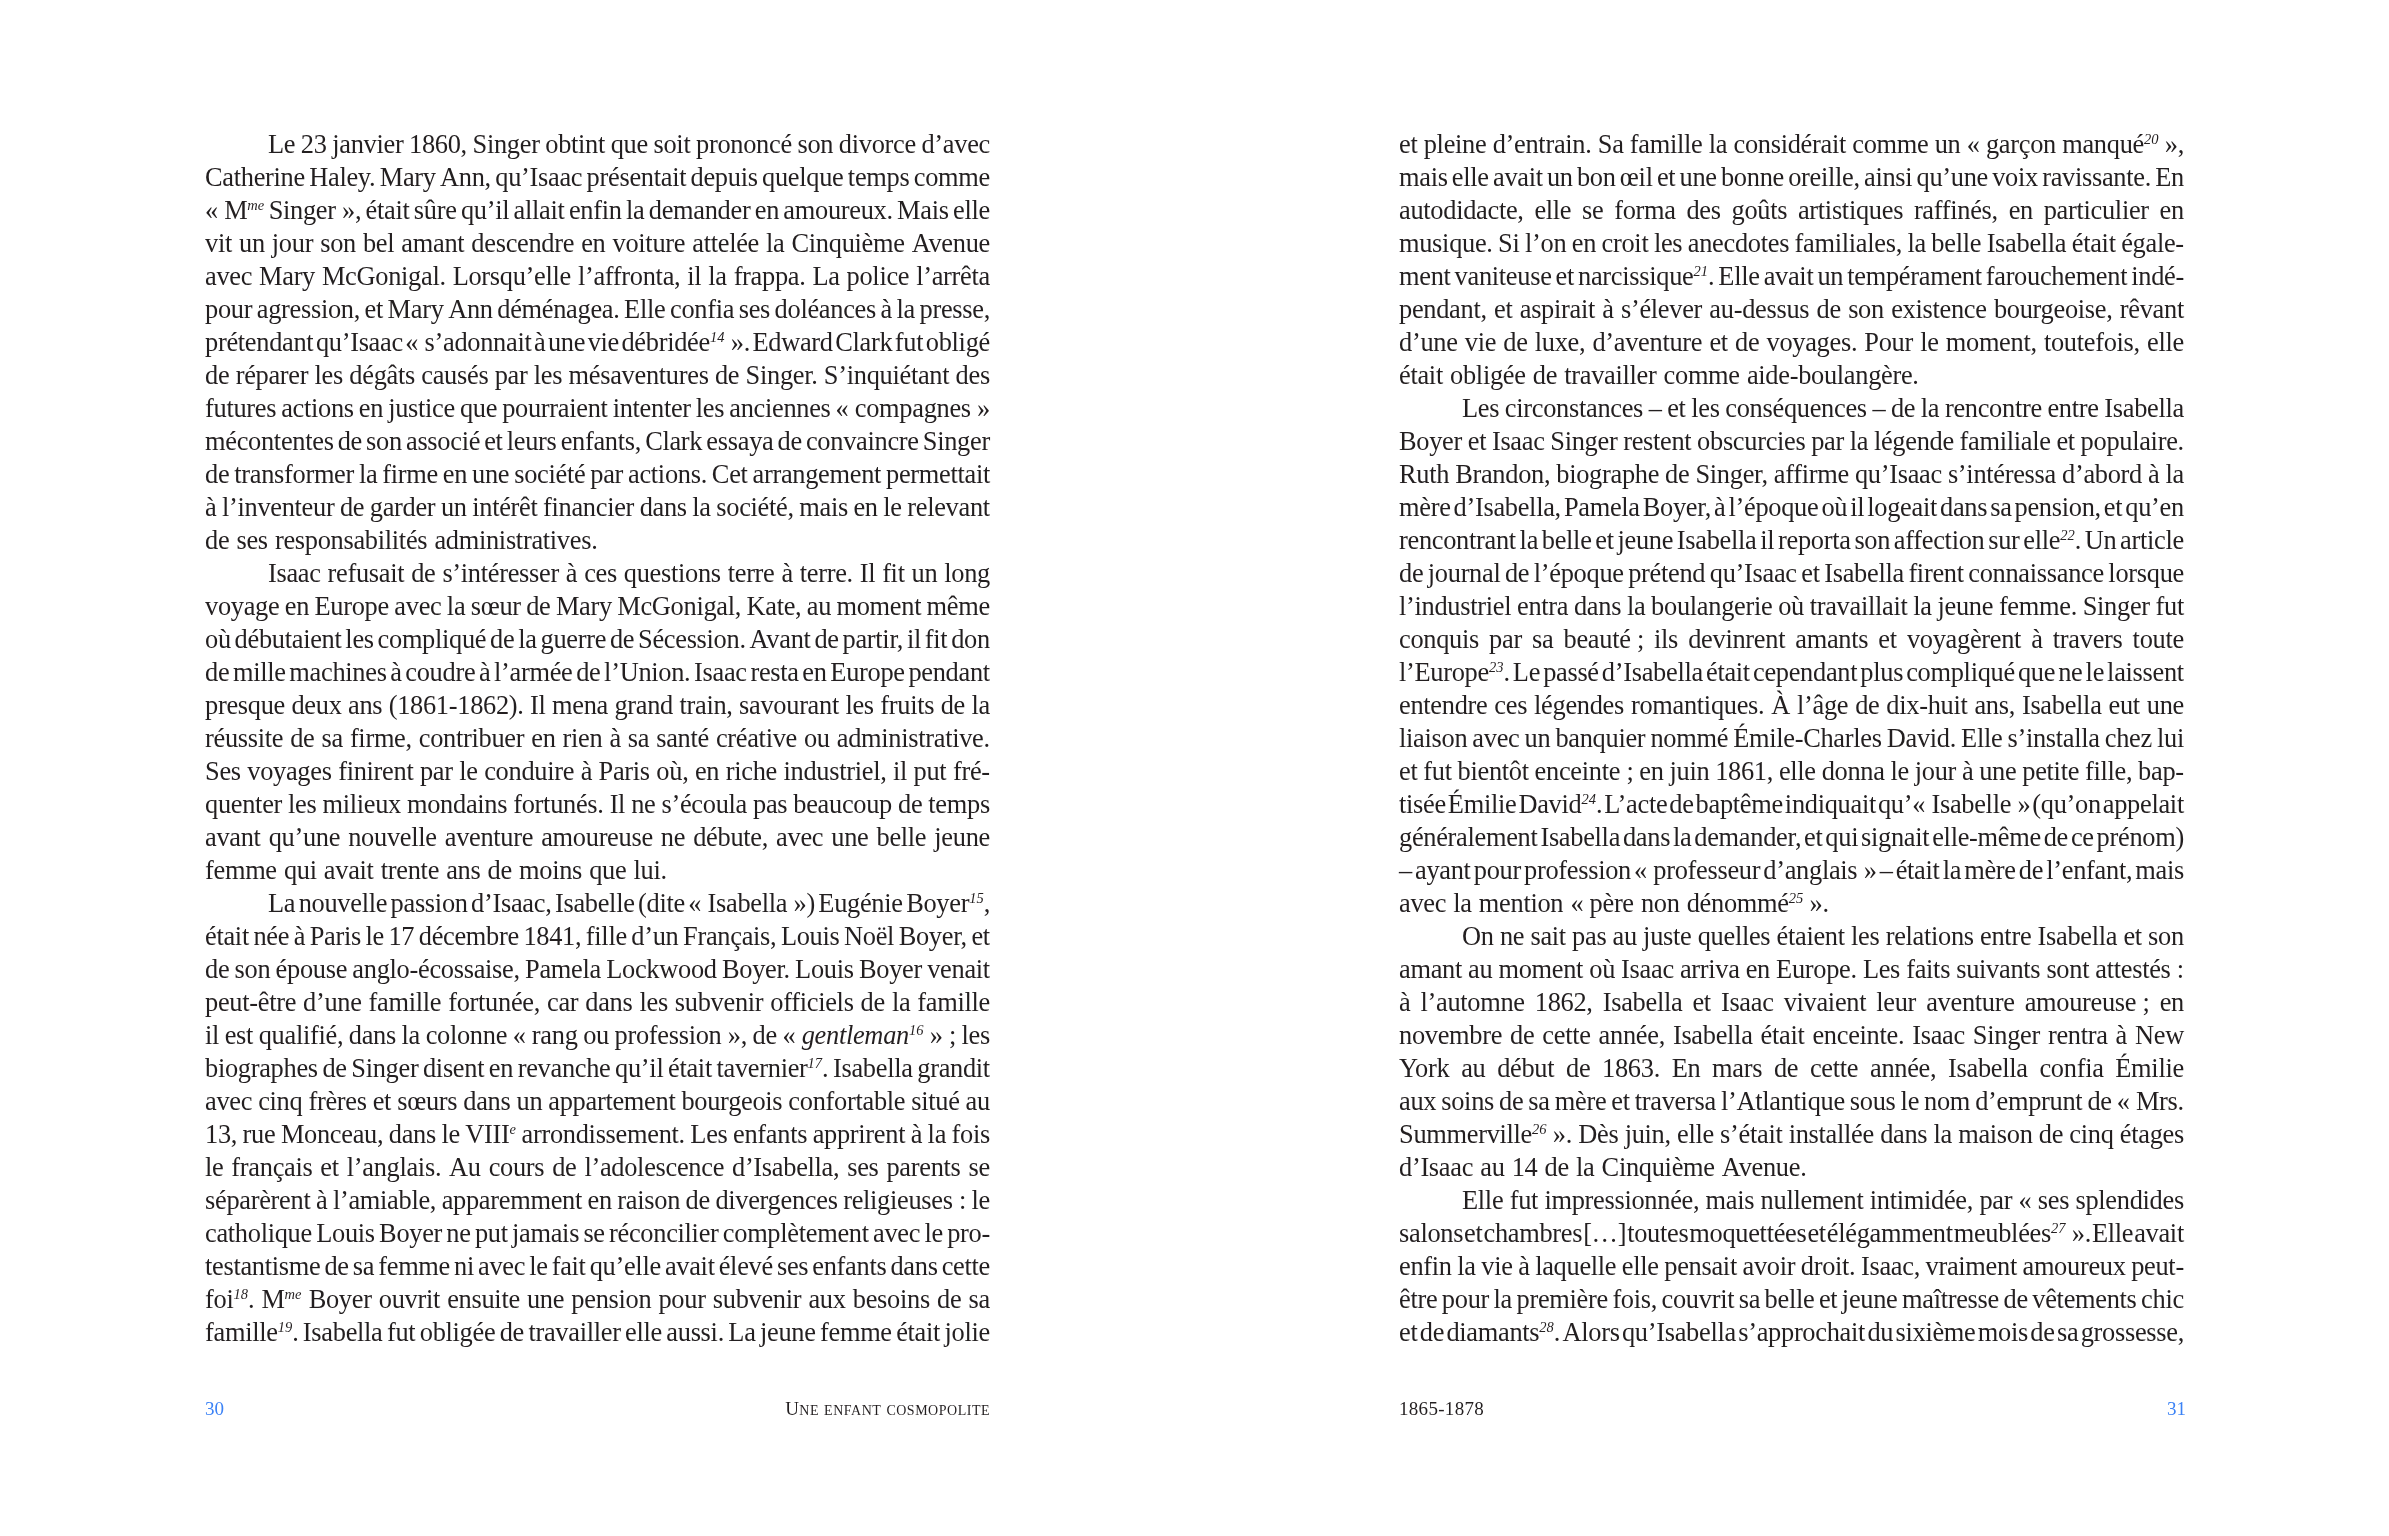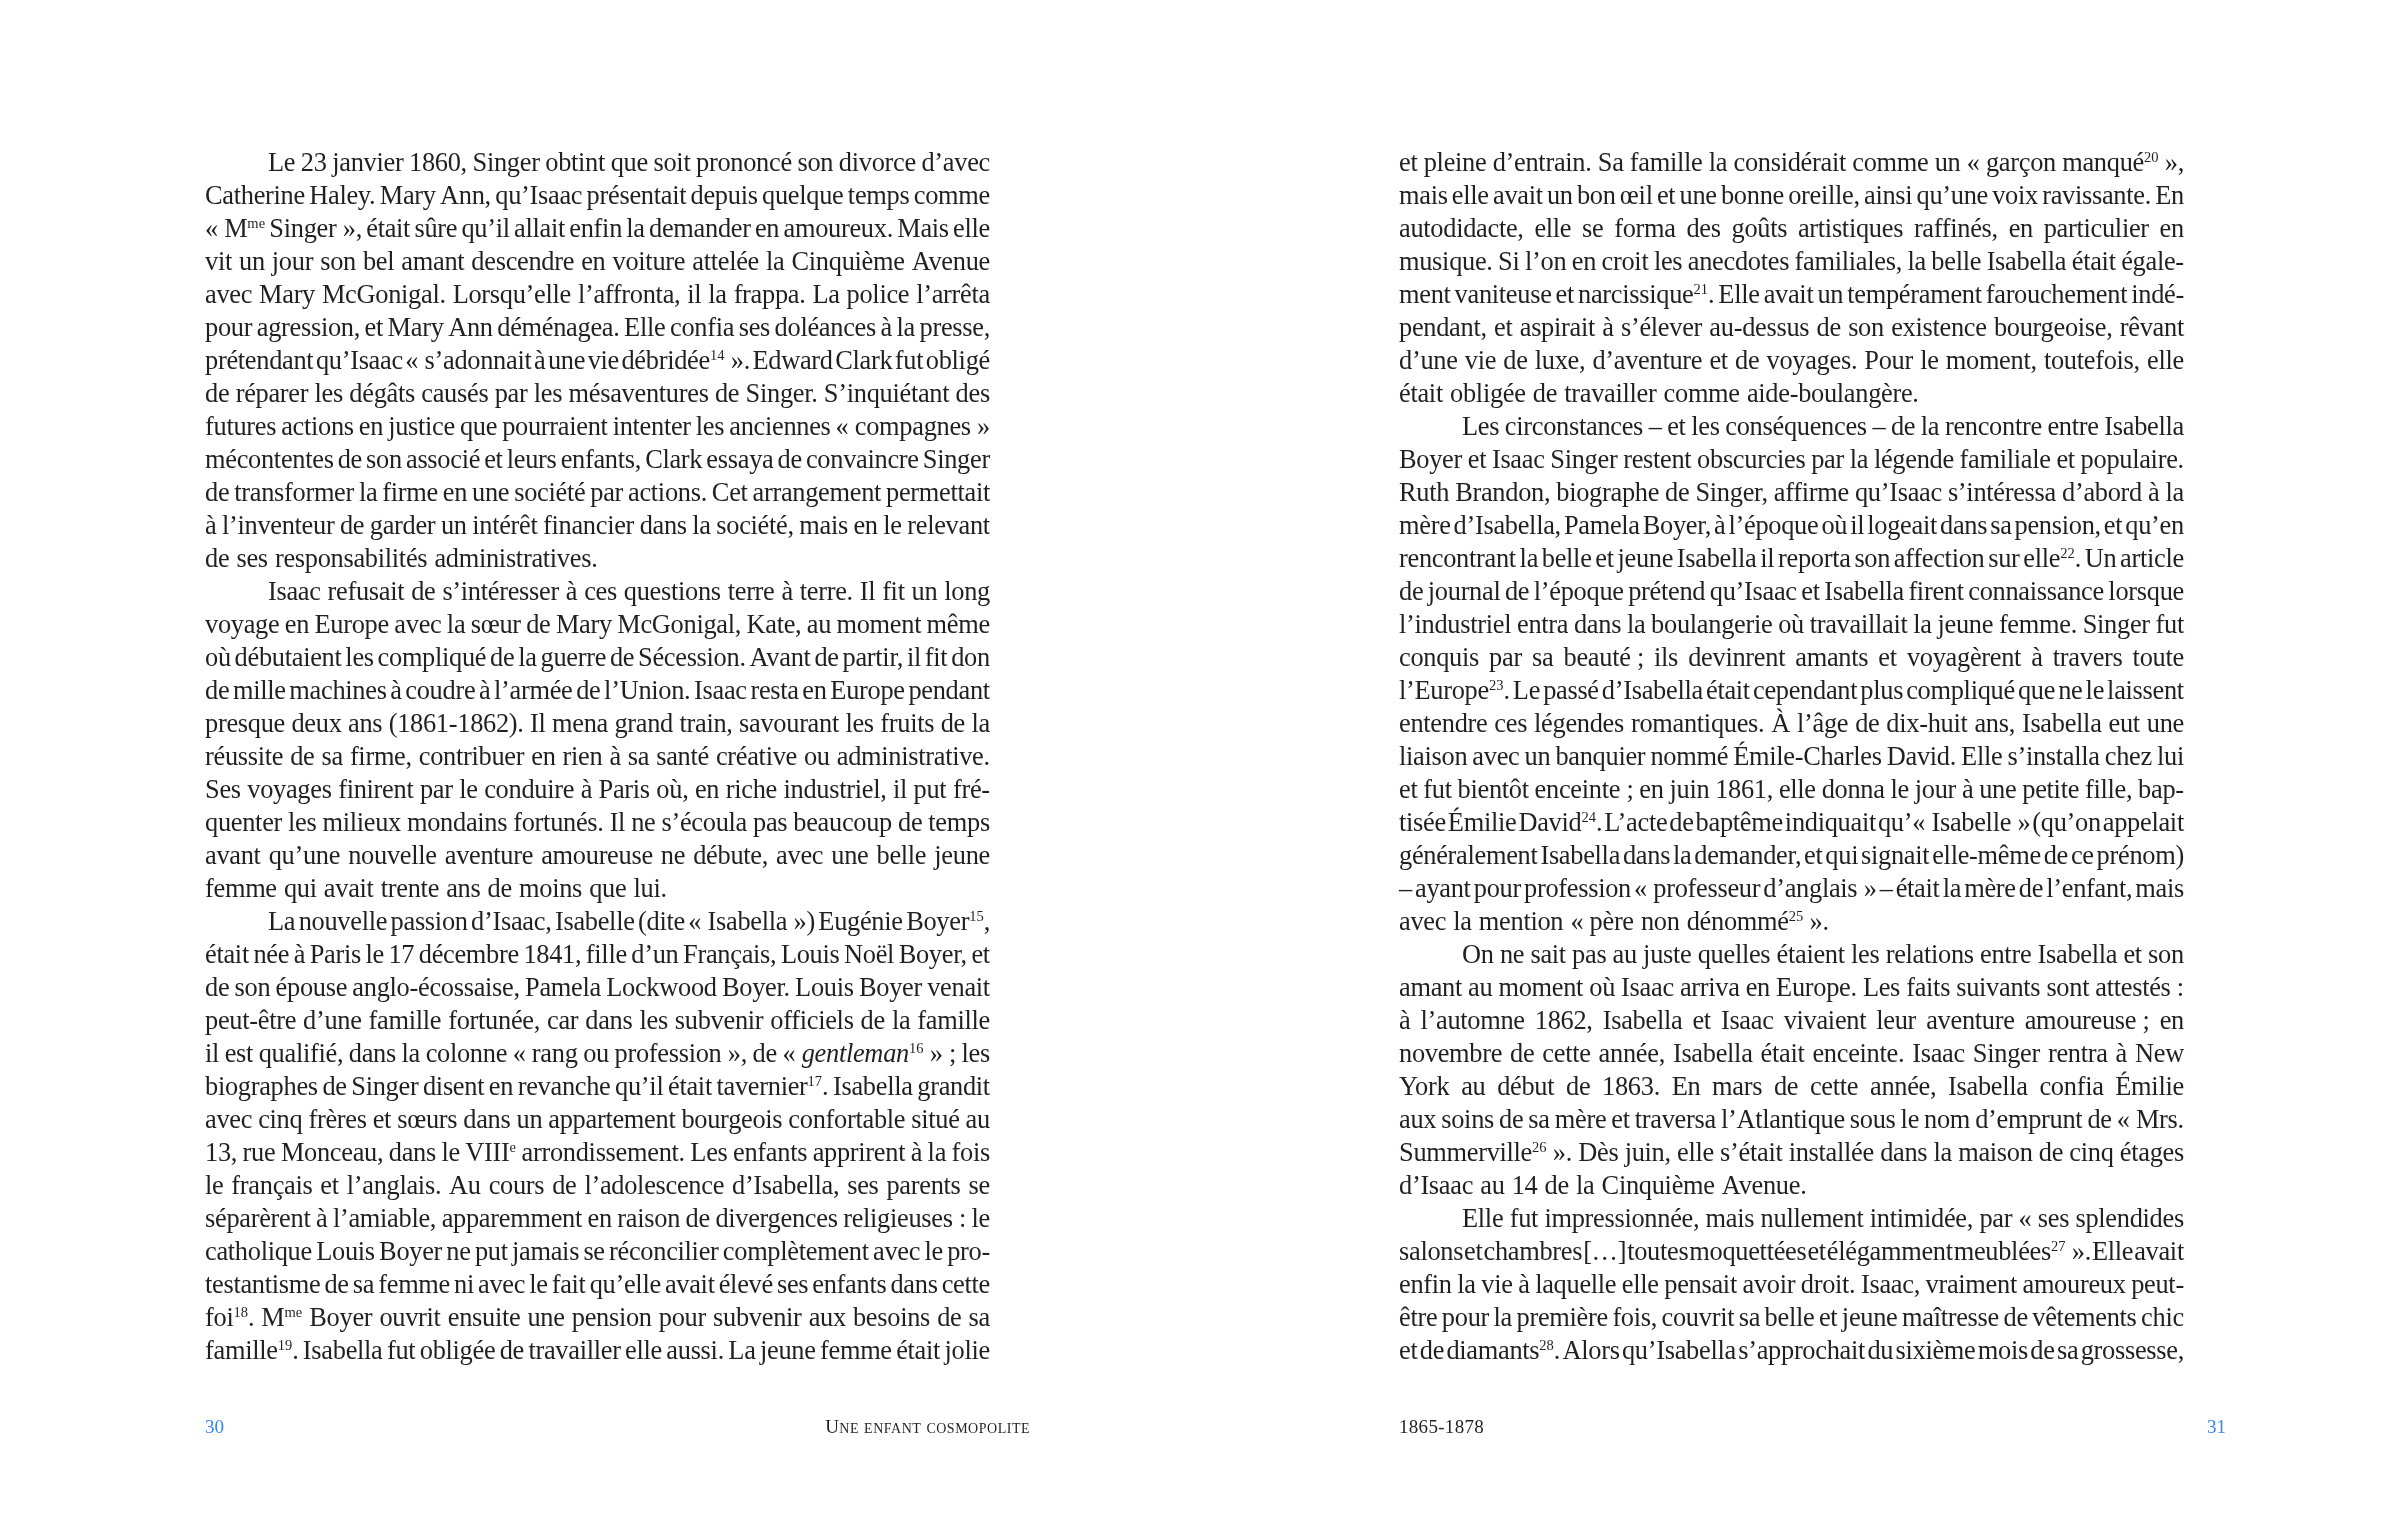--- a/index.html
+++ b/index.html
@@ -1,37 +1,37 @@
 <!DOCTYPE html>
 <html style="font-size:14px"><head>
 <meta charset="utf-8">
 <style>
   html, body { margin: 0; padding: 0; background: #ffffff; }
   body {
     width: 2389px; height: 1536px; position: relative; overflow: hidden;
     font-family: "Liberation Serif", "DejaVu Serif", serif;
     color: #231f20;
   }
-  .page { position: absolute; top: 18px; height: 1152px; padding-left: 40px; }
+  .page { position: absolute; top: 0; height: 1152px; }
   .page.left { left: 0; width: 1195px; }
   .page.right { left: 1195px; width: 1195px; }
   .column { position: absolute; top: 128px; width: 785px; }
   .page.left .column { left: 205px; }
   .page.right .column { left: 204px; }
   .line {
     font-size: 26.4px; line-height: 33px; height: 33px;
     text-align: justify; text-align-last: justify; white-space: nowrap;
     letter-spacing: -0.3px; word-spacing: 0px;
     display: flex; justify-content: space-between;
   }
   .line .w { white-space: pre; }
   .line.last { justify-content: flex-start; }
   .line.last .w { margin-right: 0.27em; }
   .line.indent { padding-left: 63px; }
-  .line sup { font-size: 0.55em; line-height: 0; vertical-align: 0.62em; letter-spacing: 0; }
+  .line sup { font-size: 0.55em; line-height: 0; vertical-align: 0.62em; letter-spacing: 0; font-style: italic; }
   .line em { }
   .folio {
     position: absolute; top: 1398px; font-size: 19px; line-height: 22.5px; color: #3b82f6;
   }
   .running-head {
     position: absolute; top: 1398px; font-size: 19px; line-height: 21px; letter-spacing: 0.3px;
   }
   .running-head .sc { font-size: 14px; letter-spacing: 0.5px; }
 </style>
 </head>

